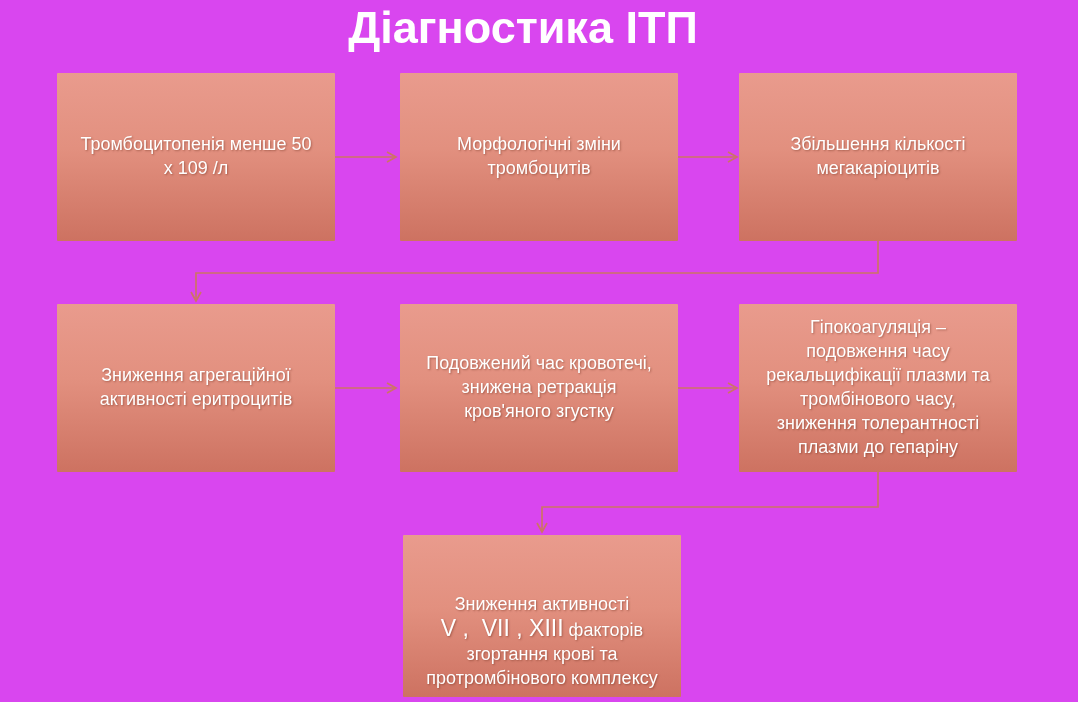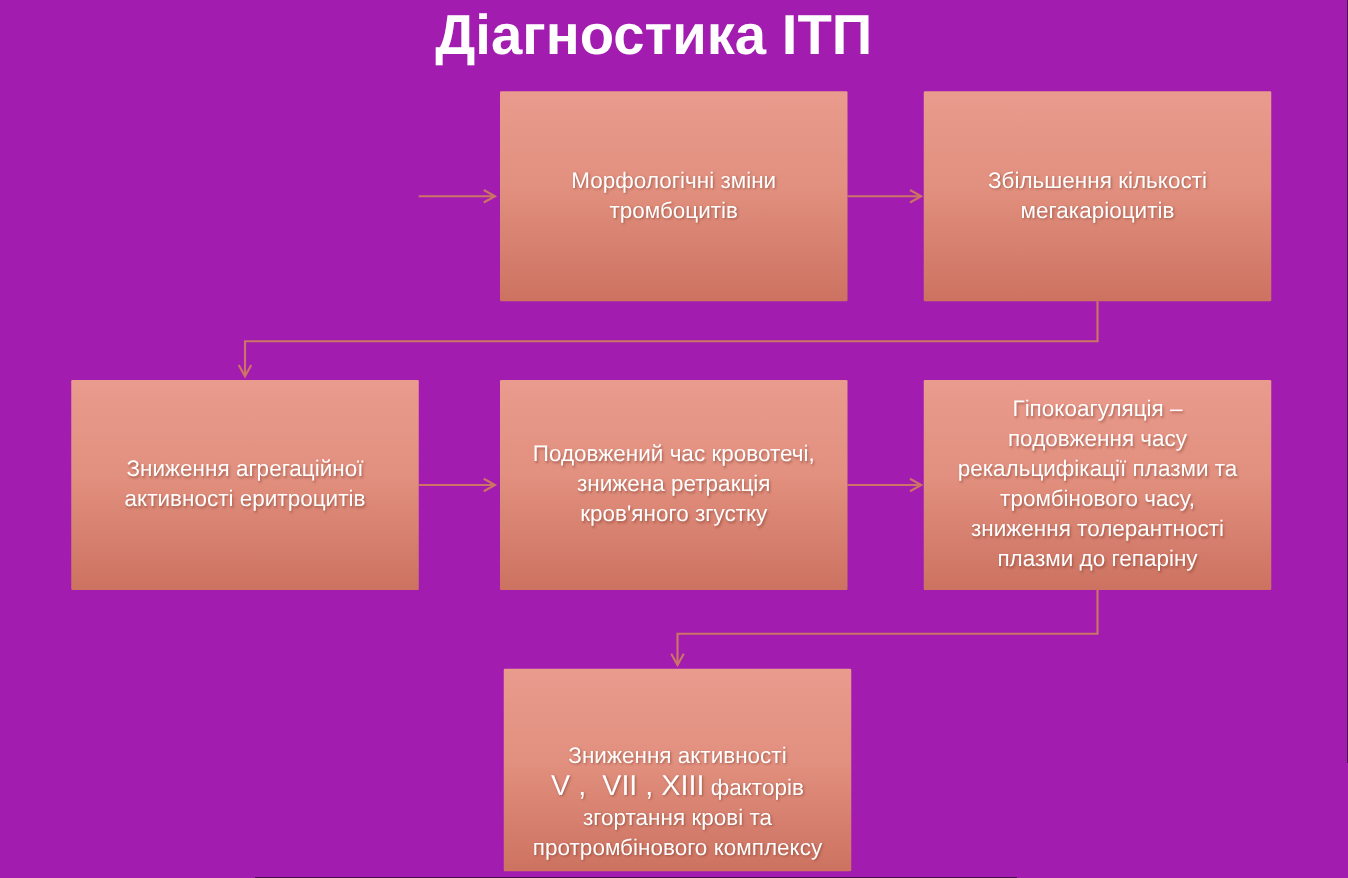--- a/index.html
+++ b/index.html
@@ -4,21 +4,21 @@
 <style>
   html, body {
     margin: 0;
     padding: 0;
     background: #000;
   }
   #slide {
     position: relative;
     width: 1078px;
     height: 702px;
-    background: #a21caf;
+    background: #d946ef;
     overflow: hidden;
     font-family: "Liberation Sans", sans-serif;
   }
   .slide-title {
     position: absolute;
     top: 2px;
     left: 0;
     width: 1046px;
     text-align: center;
     color: #ffffff;
@@ -97,20 +97,23 @@
       <line x1="678" y1="388" x2="737" y2="388"></line>
       <polyline points="728,383 737,388 728,393"></polyline>
     </g>
 
     <g>
       <polyline points="878,472 878,507 542,507 542,532"></polyline>
       <polyline points="537,523 542,532 547,523"></polyline>
     </g>
   </svg>
 
+  <div class="flow-box r1 c1">
+    <span>Тромбоцитопенія менше 50 х 109 /л</span>
+  </div>
 
   <div class="flow-box r1 c3">
     <span>Збільшення кількості мегакаріоцитів</span>
   </div>
 
   <div class="flow-box r1 c2">
     <span>Морфологічні зміни тромбоцитів</span>
   </div>
 
   <div class="flow-box r2 c2">

